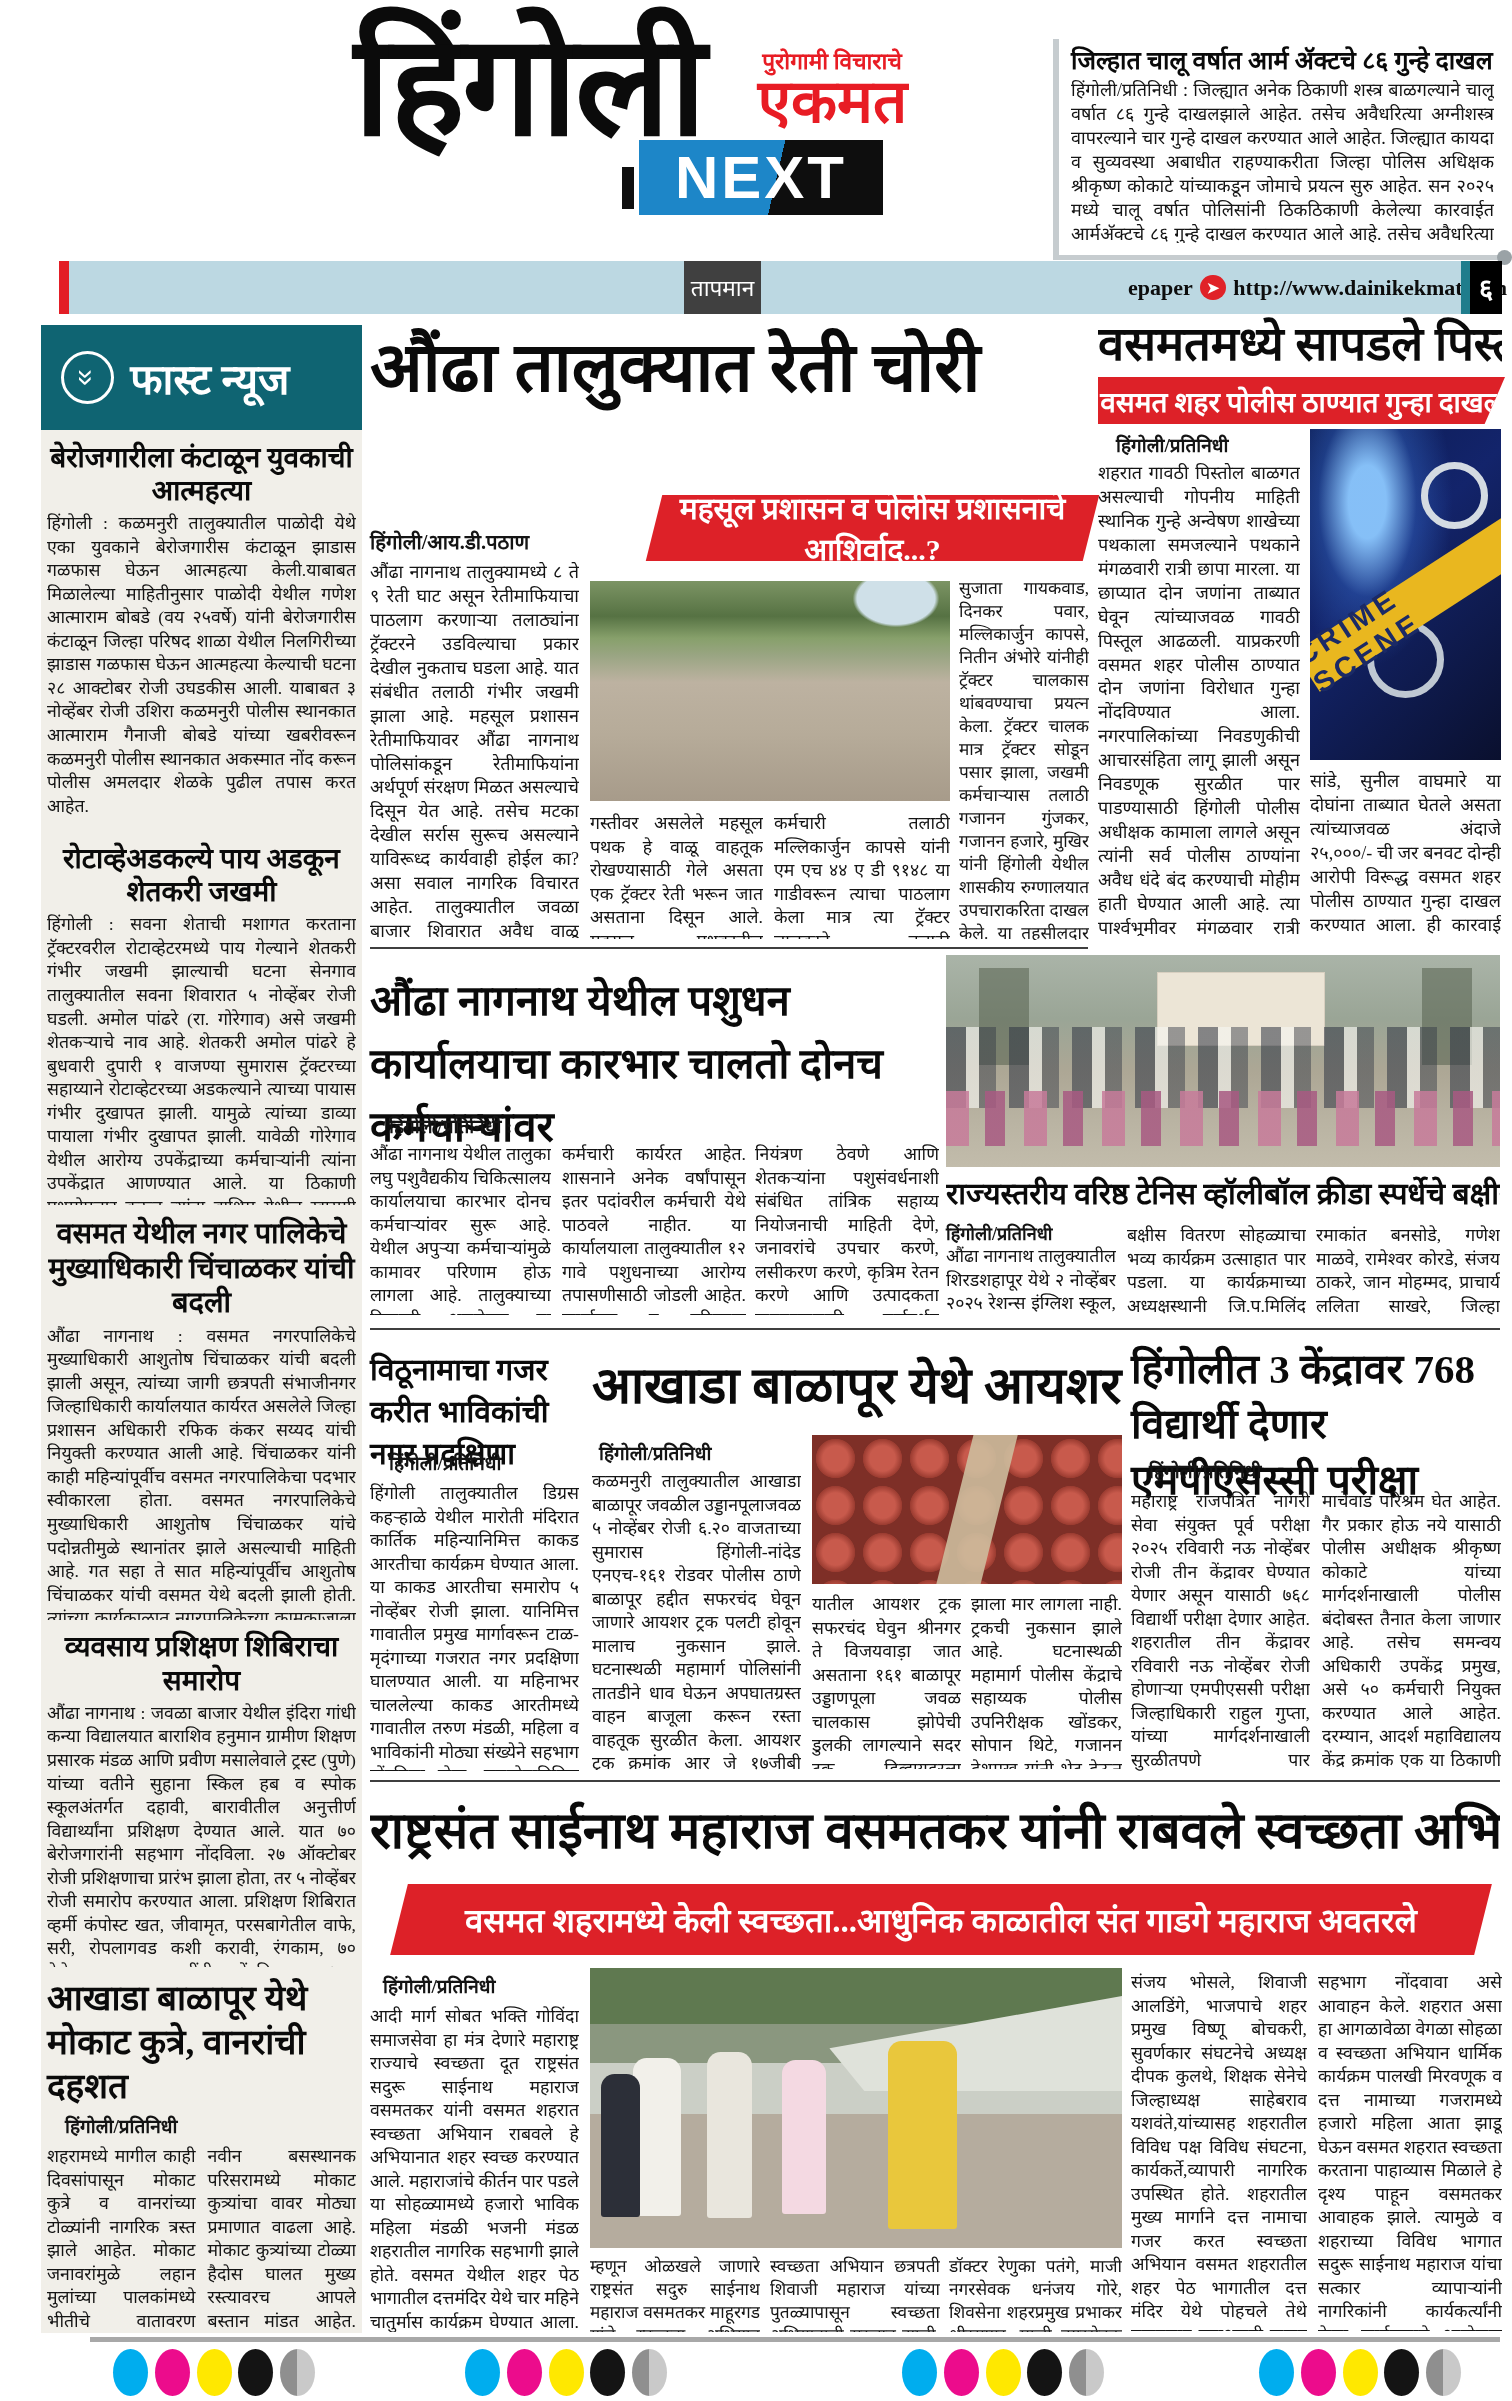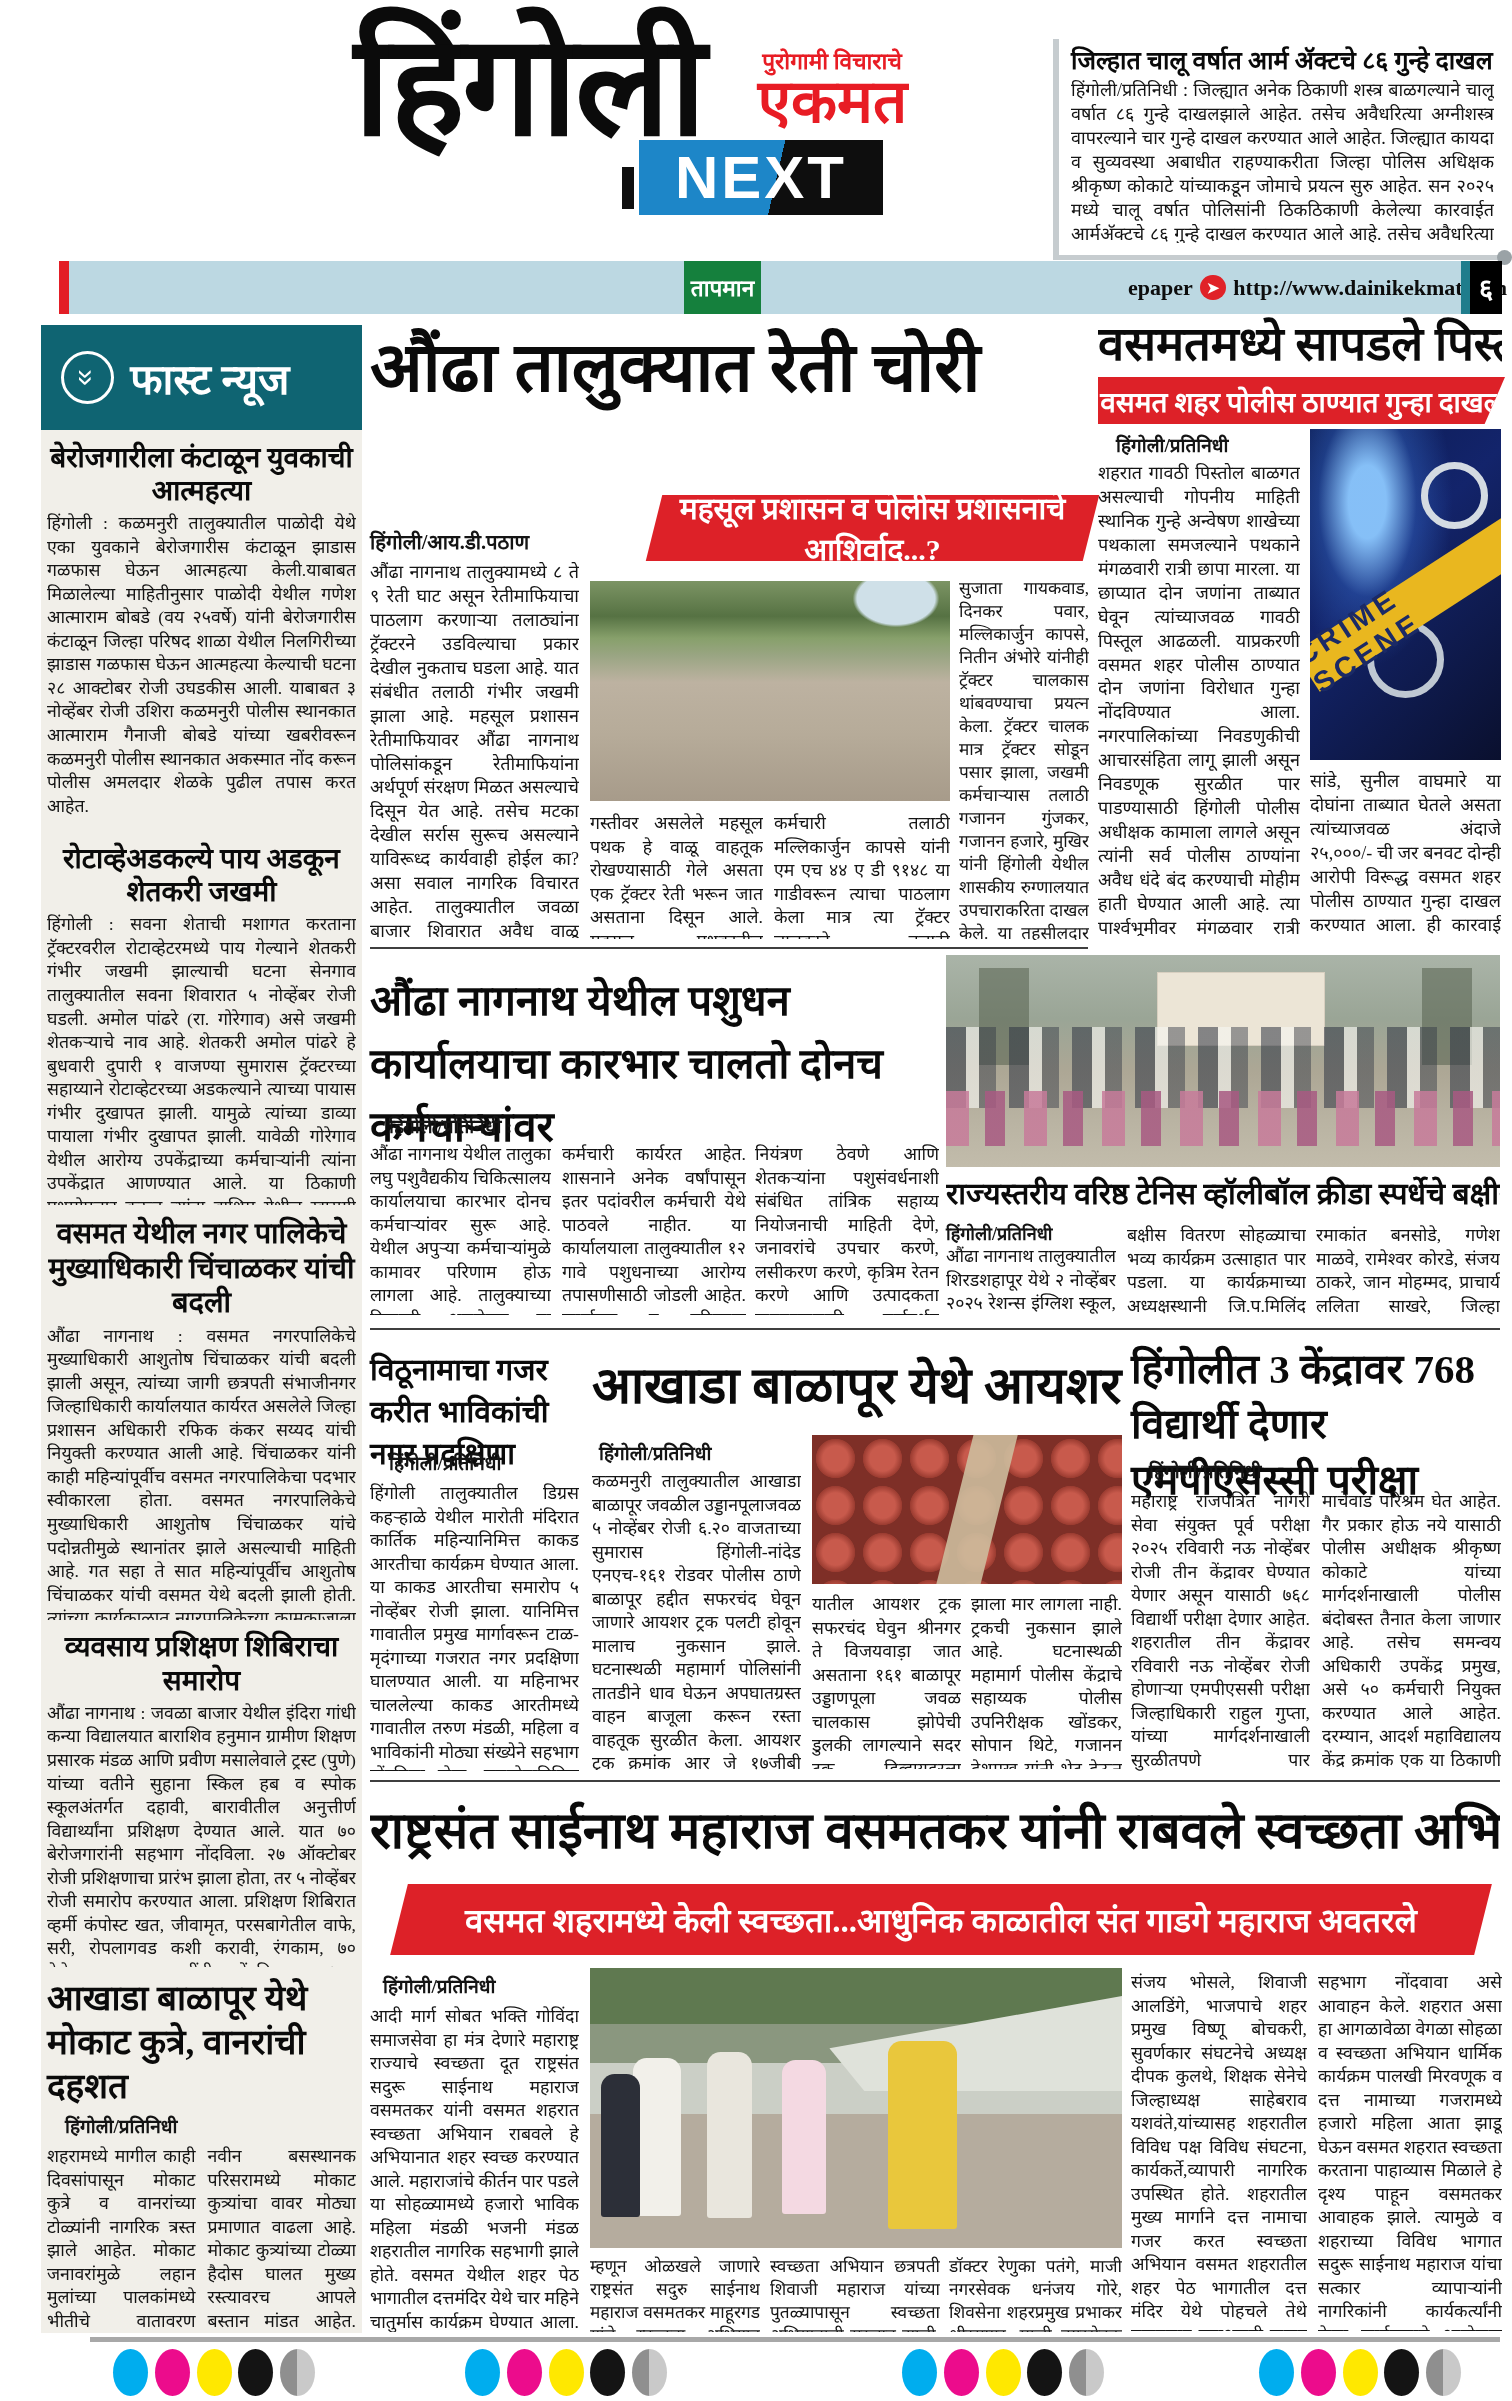--- a/index.html
+++ b/index.html
@@ -16,21 +16,21 @@
   .tagline{color:#e81c24;font-weight:700;font-size:22.6px;text-align:center;}
   .brand{color:#e81c24;font-weight:700;font-size:60px;line-height:1;text-align:center;}
   .next-logo{background:linear-gradient(103deg,#1d86c8 0 56%,#0e0e0e 56% 100%);
              color:#fff;font-family:"Liberation Sans",sans-serif;font-weight:700;font-size:60px;
              display:flex;align-items:center;justify-content:center;letter-spacing:3px;}
   .arm-box{border-left:6px solid #c6cccf;border-bottom:5.3px solid #c6cccf;padding:6px 10.5px 7.5px 12px;}
   .arm-box:after{content:"";position:absolute;right:-7.5px;bottom:-10.5px;width:15px;height:15px;border-radius:50%;background:#9aa2a6;}
   
   .datebar{background:#bcd8e2;}
   .blackbox{background:#0b0b0b;color:#fff;display:flex;align-items:center;justify-content:center;gap:13.6px;font-weight:700;font-size:22px;}
-  .redbox{background:#15803d;color:#fff;display:flex;align-items:center;justify-content:center;font-weight:700;font-size:22.6px;}
+  .redbox{background:#404040;color:#fff;display:flex;align-items:center;justify-content:center;font-weight:400;font-size:22.6px;}
   .sun{color:#ffd91c;font-size:38px;line-height:1;}
   .epaper-row{display:flex;align-items:center;gap:7.5px;font-size:22px;font-weight:700;color:#0d0d0d;}
   .ep-icon{width:25.6px;height:25.6px;border-radius:50%;background:#e02228;color:#fff;display:flex;align-items:center;justify-content:center;font-size:15px;}
   
   .rail{background:#f1efe9;padding:0 6px;box-sizing:border-box;overflow:hidden;}
   .fn-header{background:#0f6472;color:#fff;display:flex;align-items:center;gap:16.6px;padding-left:19.6px;box-sizing:border-box;}
   .fn-icon{width:47px;height:47px;border:3.8px solid #fff;border-radius:50%;display:flex;align-items:center;justify-content:center;
            font-size:30px;line-height:1;color:#fff;transform:rotate(90deg);font-family:"Liberation Sans",sans-serif;}
   .fn-title{font-size:42px;font-weight:700;}
   .rail-head{font-size:28px;font-weight:700;text-align:center;line-height:1.2;margin:10.5px 0 4.5px 0;color:#0a0a0a;}

